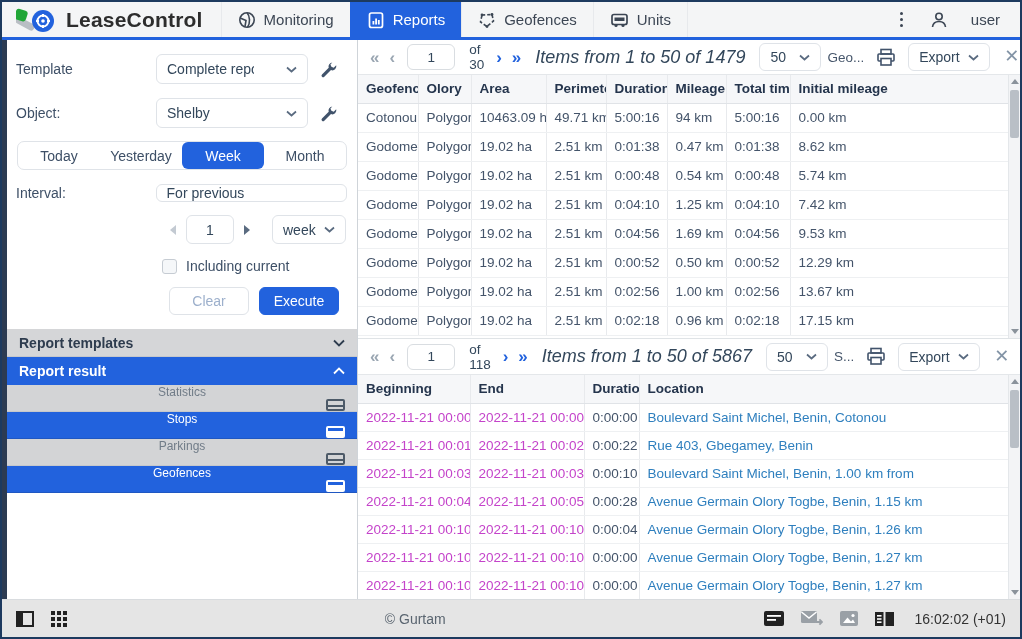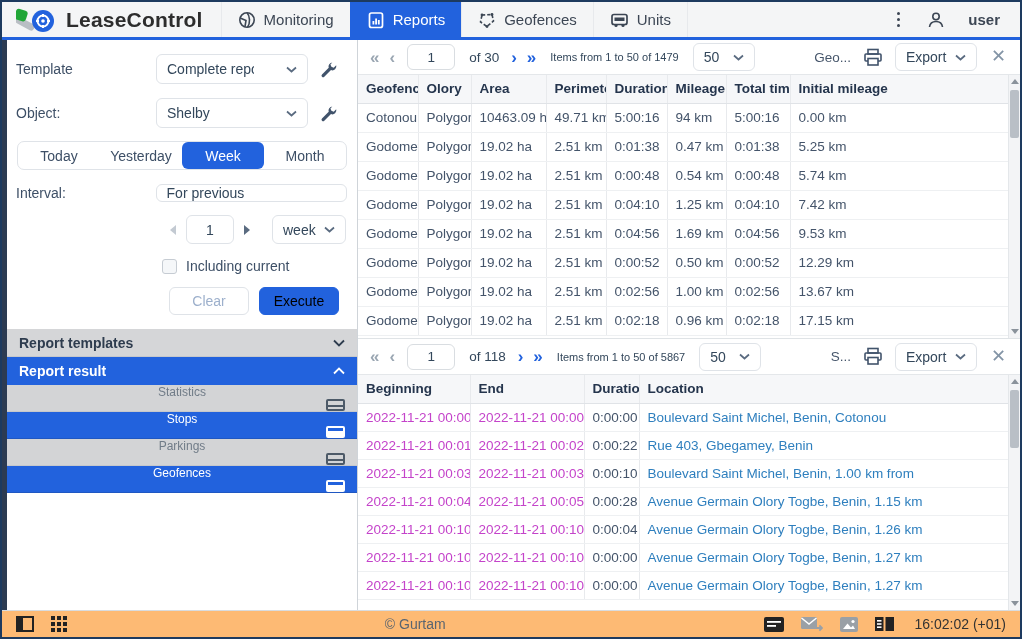--- a/index.html
+++ b/index.html
@@ -17,21 +17,21 @@
 
   
   .header{height:38px;background:#f4f5f6;border-bottom:3px solid var(--accent);display:flex;align-items:stretch;flex:none;}
   .brand{display:flex;align-items:center;gap:10px;padding:0 18px 0 14px;}
   .brand-title{font-size:21px;font-weight:700;color:#2d2d2d;letter-spacing:.2px;}
   .tabs{display:flex;align-items:stretch;}
   .tab{display:flex;align-items:center;gap:8px;padding:0 16px;font-size:15px;color:#3c4654;cursor:pointer;border-left:1px solid #e7e9ec;}
   .tab:last-child{border-right:1px solid #e7e9ec;}
   .tab.active{background:var(--accent);color:#fff;border-left-color:var(--accent);}
   .tab svg{flex:none;}
-  .header-right{margin-left:auto;display:flex;align-items:center;gap:22px;padding-right:20px;font-weight:bold;}
+  .header-right{margin-left:auto;display:flex;align-items:center;gap:22px;padding-right:20px;}
   .kebab{display:flex;flex-direction:column;gap:3px;cursor:pointer;padding:4px;}
   .kebab i{width:3px;height:3px;border-radius:50%;background:#3c4654;display:block;}
   .user-label{font-size:15px;color:#3c4654;}
 
   
   .body-row{flex:1;display:flex;min-height:0;}
   .sidebar{width:356px;flex:none;background:#fff;border-right:1px solid #cfd4d9;position:relative;padding-left:5px;overflow:hidden;}
   .side-scroll{position:absolute;left:0;top:0;bottom:0;width:5px;background:#2c3b52;}
   .main{flex:1;display:flex;flex-direction:column;min-width:0;}
 
@@ -52,21 +52,21 @@
   .tri.left{border-right:6px solid #c3cad2;}
   .tri.right{border-left:6px solid #5a6b80;}
   .num-input{width:48px;height:29px;border:1px solid #dfe3e8;border-radius:6px;text-align:center;font-size:14px;color:#33475b;font-family:inherit;}
   .unit-select{width:74px;height:29px;margin-left:12px;}
   .chk-row{display:flex;align-items:center;gap:9px;margin:14px 10px 0 155px;}
   .checkbox{width:15px;height:15px;border:1px solid #c6ccd3;border-radius:3px;background:#f5f7f9;cursor:pointer;flex:none;}
   .chk-label{font-size:14px;color:#3d4f66;}
   .btn-row{display:flex;gap:10px;margin:13px 10px 14px 162px;}
   .btn{width:80px;height:28px;border-radius:6px;font-size:14px;display:flex;align-items:center;justify-content:center;cursor:pointer;}
   .btn.ghost{background:#fff;border:1px solid #dfe3e8;color:#9db0cc;}
-  .btn.primary{background:var(--accent);color:#000000;border:1px solid var(--accent);}
+  .btn.primary{background:var(--accent);color:#ffffff;border:1px solid var(--accent);}
 
   .sec-head{height:28px;display:flex;align-items:center;padding:0 12px;font-size:14px;font-weight:700;cursor:pointer;gap:36px;}
   .sec-head.gray{background:#d5d6d8;color:#2e3c4e;border-bottom:1px solid #c6c8cb;}
   .sec-head.blue{background:var(--accent);color:#fff;}
   .sec-head .sec-chev{margin-left:auto;display:flex;}
   .res-item{height:27px;display:flex;align-items:center;padding:0 12px;font-size:12px;cursor:pointer;flex-direction:column;}
   .res-item.gray{background:#d3d4d6;color:#717c88;border-bottom:1px solid #c6c8cb;}
   .res-item.sel{background:var(--accent);color:#fff;border-bottom:1px solid #1f57c2;}
   .res-ico{margin-left:auto;width:19px;height:14px;border:2px solid #4d5a68;border-radius:2px;position:relative;}
   .res-item.gray .res-ico::after{content:"";position:absolute;left:0;right:0;top:4px;border-top:2px solid #4d5a68;}
@@ -74,21 +74,21 @@
   .res-item.sel .res-ico::after{content:"";position:absolute;left:0;right:0;bottom:0;height:5px;background:#fff;}
 
   
   .pagebar{height:35px;background:#fff;border-bottom:1px solid #e4e7ea;display:flex;align-items:center;padding:0 10px;gap:6px;flex:none;}
   .pagebar.second{height:37px;border-top:1px solid #dfe3e6;}
   .pg-arrow{font-size:17px;line-height:1;cursor:pointer;padding:0 2px;font-weight:700;}
   .pg-arrow.off{color:#9aa6b2;}
   .pg-arrow.on{color:var(--accent);}
   .pg-input{width:48px;height:26px;border:1px solid #d9dde1;border-radius:6px;text-align:center;font-size:13.5px;color:#33475b;font-family:inherit;margin:0 4px;}
   .pg-of{font-size:13.5px;color:#33475b;margin:0 4px;}
-  .pg-items{font-size:11px;color:#33475b;margin:0 8px 0 6px;white-space:nowrap;}
+  .pg-items{font-size:18px;color:#33475b;margin:0 8px 0 6px;white-space:nowrap;font-style:italic;}
   .size-select{width:62px;height:28px;flex:none;}
   .pg-title{font-size:13.5px;color:#46566b;margin-left:auto;white-space:nowrap;}
   .print-btn{margin:0 6px;cursor:pointer;display:flex;}
   .export-btn{width:82px;height:28px;flex:none;}
   .close-x{font-size:18px;color:#8394a6;cursor:pointer;padding:0 4px 2px 8px;}
 
   
   .table-area{position:relative;flex:1;overflow:hidden;background:#fff;}
   table{border-collapse:collapse;table-layout:fixed;width:651px;}
   th{height:28px;background:#f6f7f9;font-size:13.5px;font-weight:700;color:#25354d;text-align:left;padding:0 6px 0 8px;border-right:1px solid var(--border);border-bottom:1px solid #e0e3e7;white-space:nowrap;overflow:hidden;cursor:pointer;}
@@ -107,21 +107,21 @@
   .vs-arrow.down{bottom:0;}
   .vs-arrow i{width:0;height:0;border-left:4px solid transparent;border-right:4px solid transparent;display:block;}
   .vs-arrow.up i{border-bottom:5px solid #8a929b;}
   .vs-arrow.down i{border-top:5px solid #8a929b;}
   .vs-thumb{position:absolute;left:1px;right:1px;background:#b9bfc6;border-radius:2px;cursor:pointer;}
 
   .top-panel{height:298px;display:flex;flex-direction:column;flex:none;}
   .bottom-panel{flex:1;display:flex;flex-direction:column;min-height:0;}
 
   
-  .statusbar{height:27px;flex:none;background:#fdba74;border-top:1px solid #d9dcdf;display:flex;align-items:center;padding:0 14px;}
+  .statusbar{height:38px;flex:none;background:#e5e5e5;border-top:1px solid #d9dcdf;display:flex;align-items:center;padding:0 14px;}
   .ft-left{display:flex;align-items:center;gap:17px;}
   .ft-center{flex:1;text-align:center;font-size:14px;color:#5a6570;}
   .ft-right{display:flex;align-items:center;gap:17px;}
   .ft-ico{cursor:pointer;display:flex;}
   .ft-time{font-size:14px;color:#333;margin-left:4px;white-space:nowrap;}
 
   svg{display:block;}
 </style>
 </head>
 <body>
@@ -383,21 +383,21 @@
                   <td class="c7">0.00 km</td>
                 </tr>
                 <tr>
                   <td class="c0">Godomey</td>
                   <td class="c1">Polygon</td>
                   <td class="c2">19.02 ha</td>
                   <td class="c3">2.51 km</td>
                   <td class="c4">0:01:38</td>
                   <td class="c5">0.47 km</td>
                   <td class="c6">0:01:38</td>
-                  <td class="c7">5.25 km</td>
+                  <td class="c7">8.62 km</td>
                 </tr>
                 <tr>
                   <td class="c0">Godomey</td>
                   <td class="c1">Polygon</td>
                   <td class="c2">19.02 ha</td>
                   <td class="c3">2.51 km</td>
                   <td class="c4">0:00:48</td>
                   <td class="c5">0.54 km</td>
                   <td class="c6">0:00:48</td>
                   <td class="c7">5.74 km</td>

